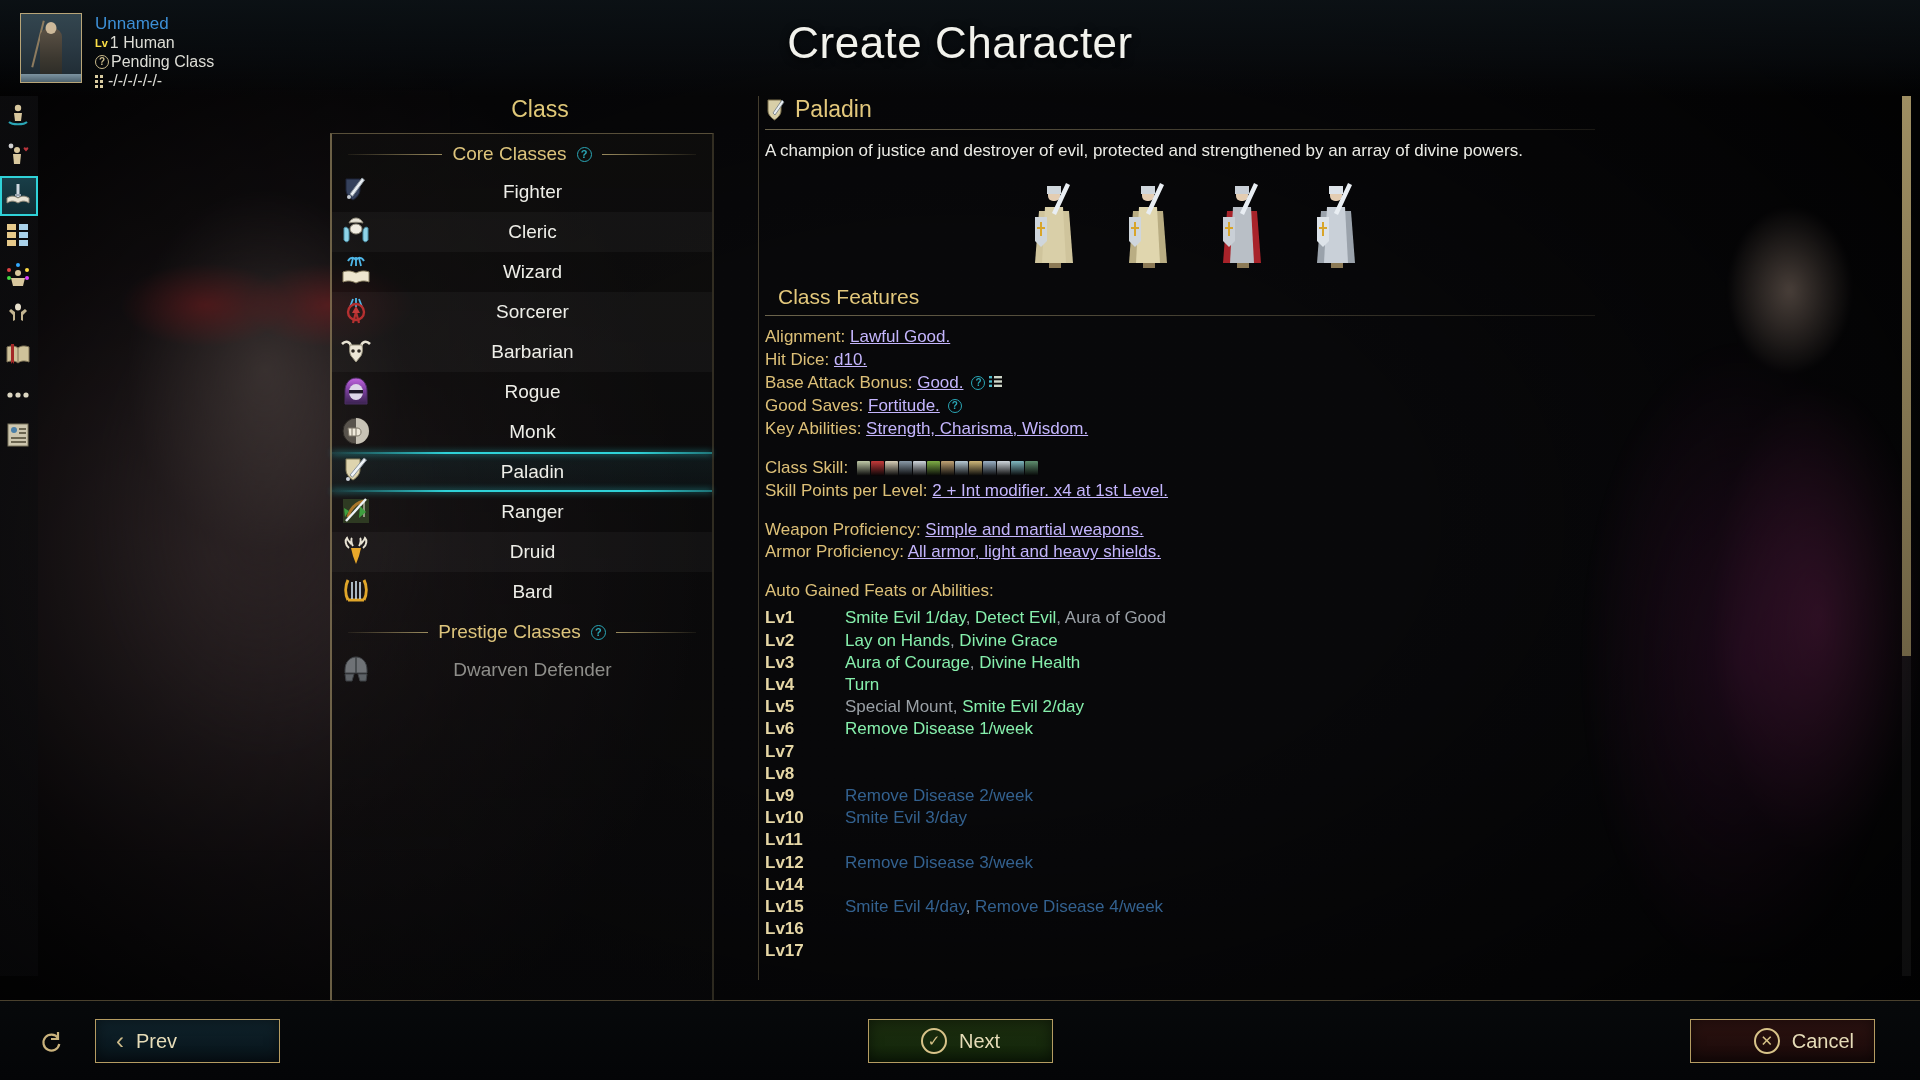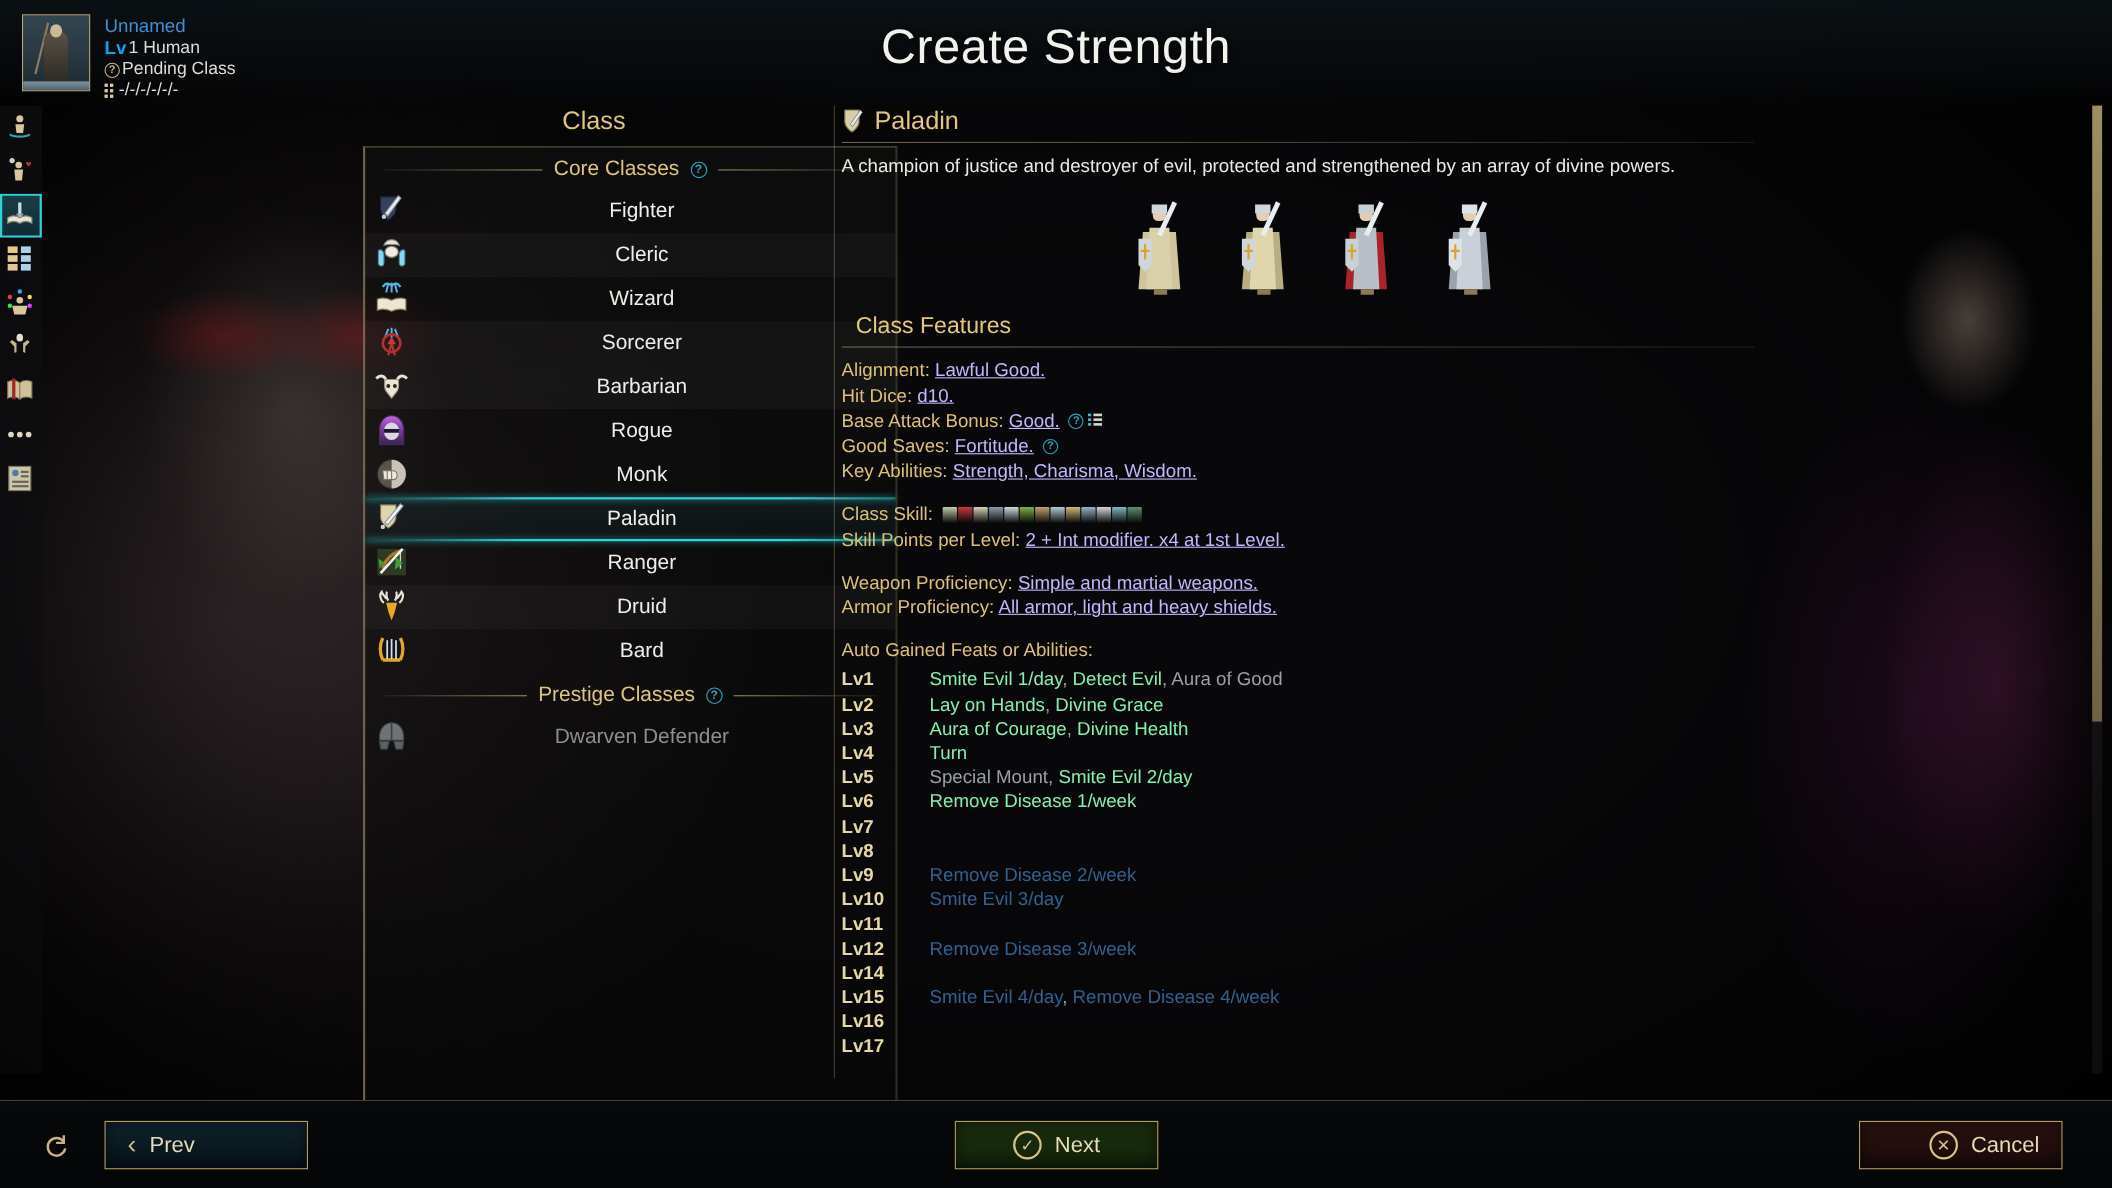--- a/index.html
+++ b/index.html
@@ -74,21 +74,21 @@
     position: absolute; left: 16px; top: 6px; width: 2px; height: 48px;
     background: #8d7b5f; transform: rotate(14deg);
   }
   .portrait .p-base {
     position: absolute; left: 0; bottom: 0; width: 100%; height: 8px;
     background: linear-gradient(180deg, #7d94a1, #4d626e);
   }
   .p-info { padding-top: 1px; line-height: 1.18; }
   .p-name { color: #3d8fd6; font-size: 17px; }
   .p-row { font-size: 16px; color: #ddddd6; display: flex; align-items: center; gap: 2px; }
-  .p-lv { color: #0ea5e9; font-weight: bold; font-size: 17px; }
+  .p-lv { color: #fde047; font-weight: bold; font-size: 11px; }
   .qmark {
     display: inline-block; width: 14px; height: 14px; border-radius: 50%;
     border: 1.4px solid #c9b98a; color: #c9b98a; font-size: 10px; line-height: 11px;
     text-align: center; font-weight: bold; vertical-align: middle; flex: none;
   }
   .dots-ico { display:inline-block; width: 11px; height: 13px; position: relative; flex:none; }
   .dots-ico i {
     position: absolute; width: 3px; height: 3px; background: #d8cba0; display: block;
   }
 
@@ -106,21 +106,21 @@
     box-shadow: inset 0 0 0 2px #2fd2d8;
   }
   .rail-ico { width: 28px; height: 28px; position: relative; }
 
   
   .class-col { position: absolute; left: 330px; top: 96px; width: 420px; }
   .class-head {
     text-align: center; color: #e0c878; font-size: 23px; margin-bottom: 10px;
   }
   .class-panel {
-    position: relative; width: 486px; height: 870px;
+    position: relative; width: 384px; height: 870px;
     border-left: 2px solid rgba(186,166,118,0.55);
     border-right: 2px solid rgba(186,166,118,0.22);
     border-top: 1px solid rgba(186,166,118,0.45);
     background: linear-gradient(180deg, rgba(16,15,14,0.70) 0%, rgba(12,11,11,0.58) 55%, rgba(9,9,10,0.5) 100%);
   }
   .sect {
     display: flex; align-items: center; gap: 10px; padding: 9px 16px 7px 16px;
   }
   .sect .line { flex: 1; height: 1px; background: linear-gradient(90deg, rgba(200,180,120,0.08), rgba(200,180,120,0.75)); }
   .sect .line.r { background: linear-gradient(90deg, rgba(200,180,120,0.75), rgba(200,180,120,0.08)); }
@@ -221,21 +221,21 @@
 </head>
 <body>
 
 <div id="root">
   <div class="bg-base"></div>
   <div class="bg-leftface"></div>
   <div class="bg-rightfig"></div>
   <div class="bg-vignette"></div>
 
   <div class="header">
-    <div class="title">Create Strength</div>
+    <div class="title">Create Character</div>
   </div>
 
   <div class="portrait-card">
     <div class="portrait">
       <div class="p-staff"></div>
       <div class="p-body"></div>
       <div class="p-head"></div>
       <div class="p-base"></div>
     </div>
     <div class="p-info">

